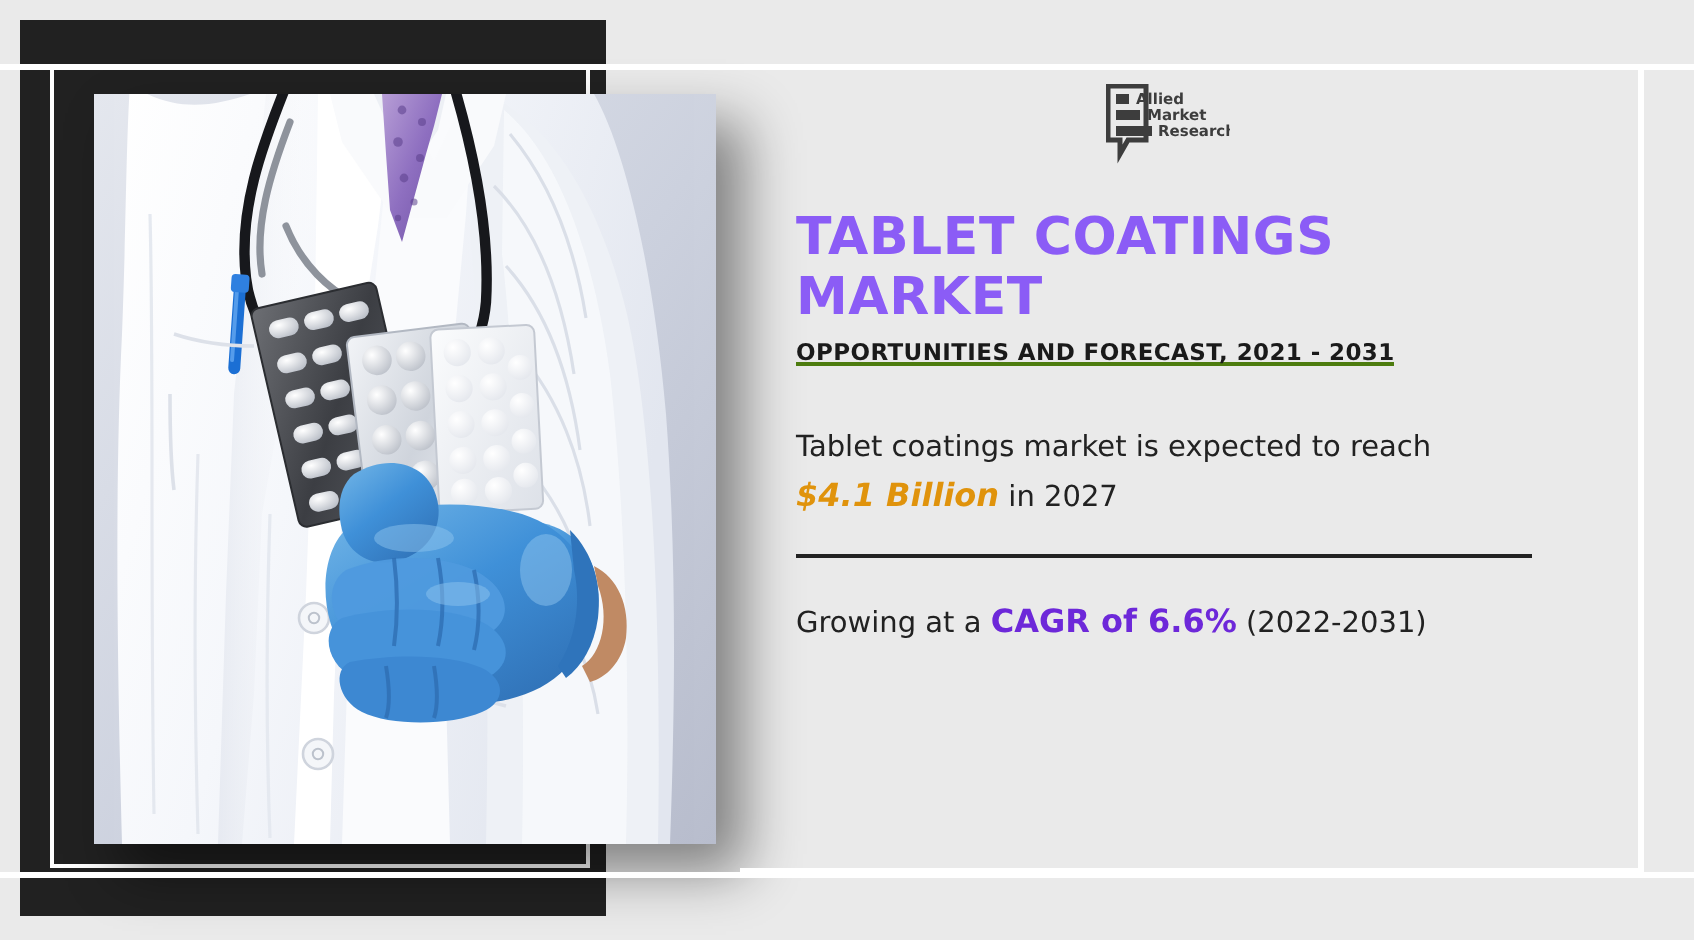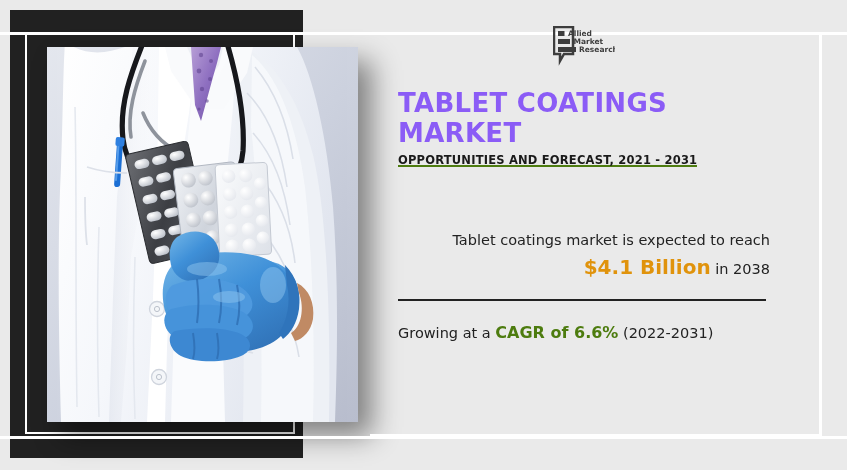--- a/index.html
+++ b/index.html
@@ -24,44 +24,44 @@
   .whiteinner{position:absolute;left:25px;top:33px;width:270px;height:401px;
               border:2px solid #ffffff;box-sizing:border-box;}
 
   
   .photo{position:absolute;left:47px;top:47px;width:311px;height:375px;overflow:hidden;
          background:linear-gradient(135deg,#dfe2ea 0%,#ccd0dc 40%,#c2c7d5 100%);
          box-shadow:14px 14px 26px rgba(0,0,0,.45);}
   .photo svg{display:block;width:311px;height:375px;}
 
   
-  .content{position:absolute;left:398px;top:24px;width:372px;height:390px;}
+  .content{position:absolute;left:398px;top:40px;width:372px;height:390px;}
 
   .logo{width:100%;display:flex;justify-content:center;margin-top:2px;}
   .logo svg{display:block;}
 
   .title{
     margin:22px 0 0 0;
     font-size:26px;line-height:1.16;font-weight:bold;color:#8b5cf6;
     letter-spacing:.3px;
   }
   .subtitle{
     margin-top:12px;
     display:inline-block;
     font-size:11.5px;font-weight:bold;color:#1a1a1a;letter-spacing:.2px;
     padding-bottom:5px;border-bottom:2px solid #4d7c0f;
   }
 
-  .stat{margin-top:62px;font-size:14.5px;color:#222222;line-height:1.55;text-align:right;}
-  .stat .big{color:#e0930c;font-weight:bold;font-size:20px;}
+  .stat{margin-top:30px;font-size:14.5px;color:#222222;line-height:1.55;}
+  .stat .big{color:#e0930c;font-weight:bold;font-size:16px;font-style:italic;}
 
   .rule{margin-top:16px;width:368px;height:2px;background:#222222;}
 
   .cagr{margin-top:22px;font-size:14.5px;color:#222222;}
-  .cagr .hl{color:#4d7c0f;font-weight:bold;font-size:16px;}
+  .cagr .hl{color:#6d28d9;font-weight:bold;font-size:16px;}
 
   .footer{margin-top:30px;font-size:11px;color:#8d8d8d;}
 </style>
 </head>
 <body>
 
 <div class="stage">
 
   <div class="blackpanel"></div>
   <div class="whiteinner"></div>
@@ -345,21 +345,21 @@
 
     <h1 class="title">TABLET COATINGS MARKET</h1>
 
     <div style="line-height:0;">
       <span class="subtitle">OPPORTUNITIES AND FORECAST, 2021 - 2031</span>
     </div>
 
     <div class="stat">
       <span>Tablet coatings market is expected to reach</span><br>
       <span class="big">$4.1 Billion</span>
-      <span>in 2038</span>
+      <span>in 2027</span>
     </div>
 
     <div class="rule"></div>
 
     <div class="cagr">
       <span>Growing at a</span>
       <span class="hl">CAGR of 6.6%</span>
       <span>(2022-2031)</span>
     </div>
 

